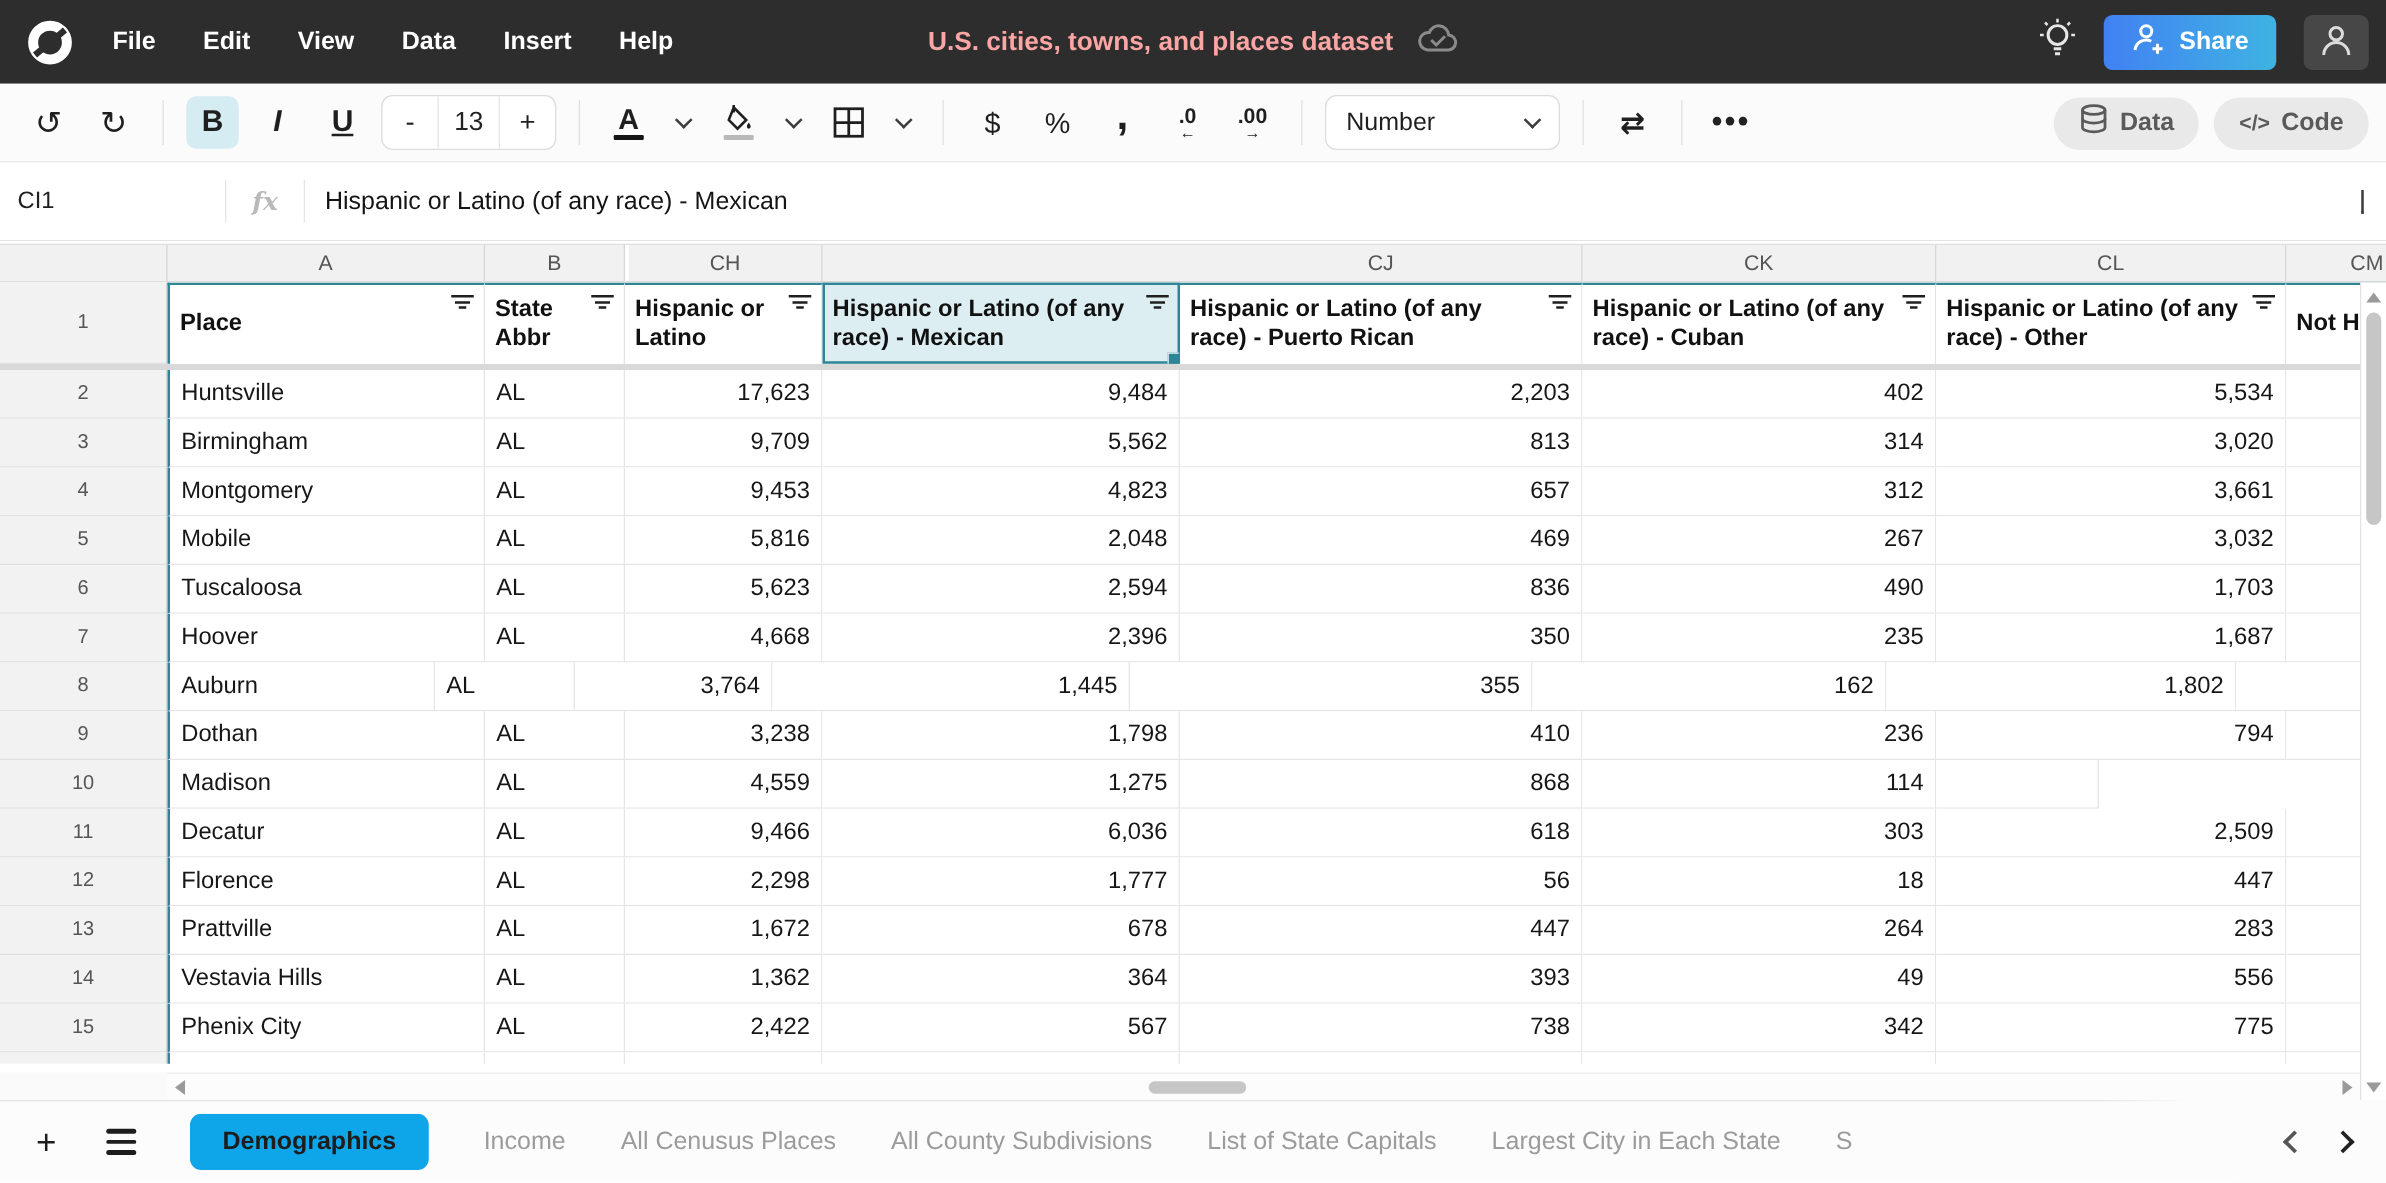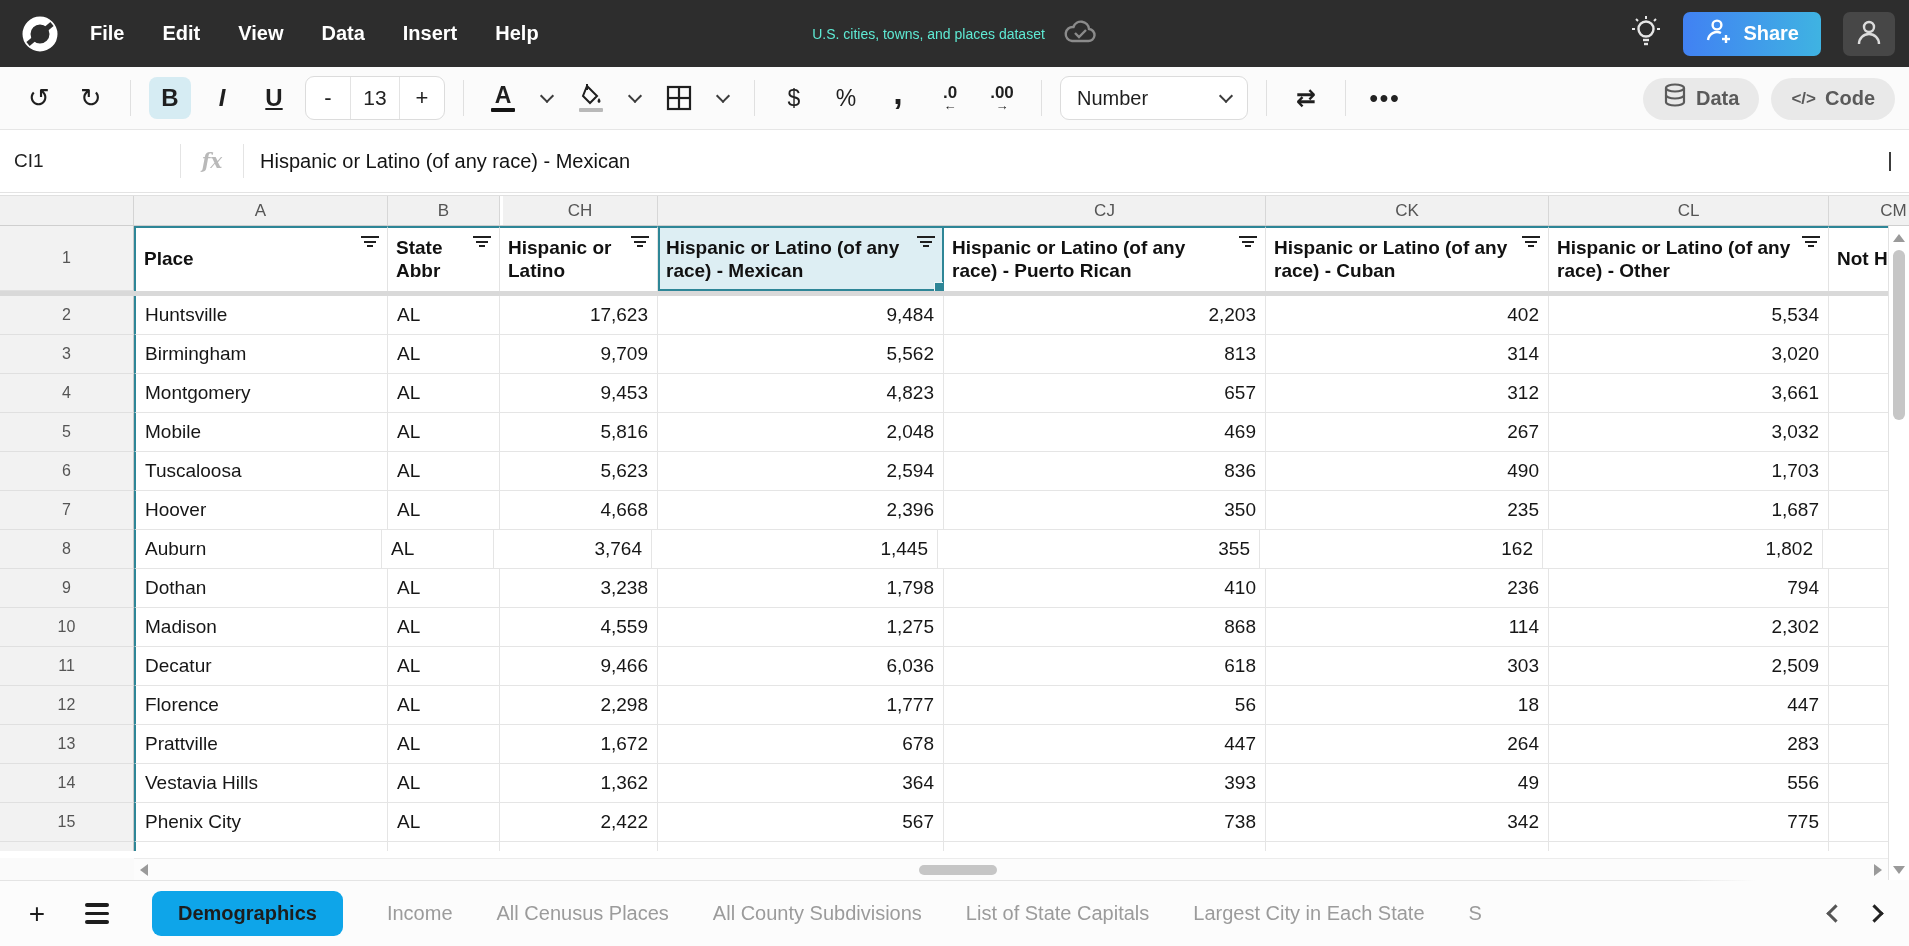--- a/index.html
+++ b/index.html
@@ -7,21 +7,21 @@
     font-family:"Liberation Sans","DejaVu Sans",sans-serif; }
 
   
   .topbar { position:absolute; left:0; top:0; width:1909px; height:67px; background:#2d2d2d;
     display:flex; align-items:center; color:#fff; }
   .logo { width:40px; height:40px; margin-left:20px; flex:0 0 auto; }
   .menus { display:flex; gap:38px; margin-left:30px; }
   .menu-item { font-size:20px; font-weight:700; color:#fff; cursor:default; }
   .doc-title-wrap { position:absolute; left:0; right:0; top:0; height:67px; display:flex;
     align-items:center; justify-content:center; gap:18px; pointer-events:none; }
-  .doc-title { font-size:14px; font-weight:400; color:#5eead4; pointer-events:auto; }
+  .doc-title { font-size:21px; font-weight:700; color:#fca5a5; pointer-events:auto; }
   .topbar-right { position:absolute; right:0; top:0; height:67px; display:flex; align-items:center; gap:22px; padding-right:14px; }
   .share-btn { height:44px; padding:0 22px; border:none; border-radius:7px; display:flex; align-items:center; gap:10px;
     background:linear-gradient(90deg,#4181f3,#3fb3e2); color:#fff; font-size:20px; font-weight:700; cursor:pointer; }
   .avatar-btn { width:52px; height:44px; border:none; border-radius:7px; background:#474747;
     display:flex; align-items:center; justify-content:center; cursor:pointer; }
 
   
   .toolbar { position:absolute; left:0; top:67px; width:1909px; height:63px; background:#fbfbfb;
     border-bottom:1px solid #e6e6e6; display:flex; align-items:center; padding-left:18px; gap:10px; }
   .tb-btn { min-width:42px; height:42px; display:flex; align-items:center; justify-content:center;
@@ -441,21 +441,21 @@
         <div class="cell" style="width: 112px;">AL</div>
         <div class="cell num" style="width: 158px;">4,668</div>
         <div class="cell num" style="width: 286px;">2,396</div>
         <div class="cell num" style="width: 322px;">350</div>
         <div class="cell num" style="width: 283px;">235</div>
         <div class="cell num" style="width: 280px;">1,687</div>
         <div class="cell num" style="width: 130px;"></div>
       </div>
       <div class="row drow">
         <div class="gut">8</div>
-        <div class="cell first" style="width: 248px;">Auburn</div>
+        <div class="cell first" style="width: 214px;">Auburn</div>
         <div class="cell" style="width: 112px;">AL</div>
         <div class="cell num" style="width: 158px;">3,764</div>
         <div class="cell num" style="width: 286px;">1,445</div>
         <div class="cell num" style="width: 322px;">355</div>
         <div class="cell num" style="width: 283px;">162</div>
         <div class="cell num" style="width: 280px;">1,802</div>
         <div class="cell num" style="width: 130px;"></div>
       </div>
       <div class="row drow">
         <div class="gut">9</div>
@@ -469,21 +469,20 @@
         <div class="cell num" style="width: 130px;"></div>
       </div>
       <div class="row drow">
         <div class="gut">10</div>
         <div class="cell first" style="width: 254px;">Madison</div>
         <div class="cell" style="width: 112px;">AL</div>
         <div class="cell num" style="width: 158px;">4,559</div>
         <div class="cell num" style="width: 286px;">1,275</div>
         <div class="cell num" style="width: 322px;">868</div>
         <div class="cell num" style="width: 283px;">114</div>
-        <div class="cell num" style="width: 280px;">2,302</div>
         <div class="cell num" style="width: 130px;"></div>
       </div>
       <div class="row drow">
         <div class="gut">11</div>
         <div class="cell first" style="width: 254px;">Decatur</div>
         <div class="cell" style="width: 112px;">AL</div>
         <div class="cell num" style="width: 158px;">9,466</div>
         <div class="cell num" style="width: 286px;">6,036</div>
         <div class="cell num" style="width: 322px;">618</div>
         <div class="cell num" style="width: 283px;">303</div>

